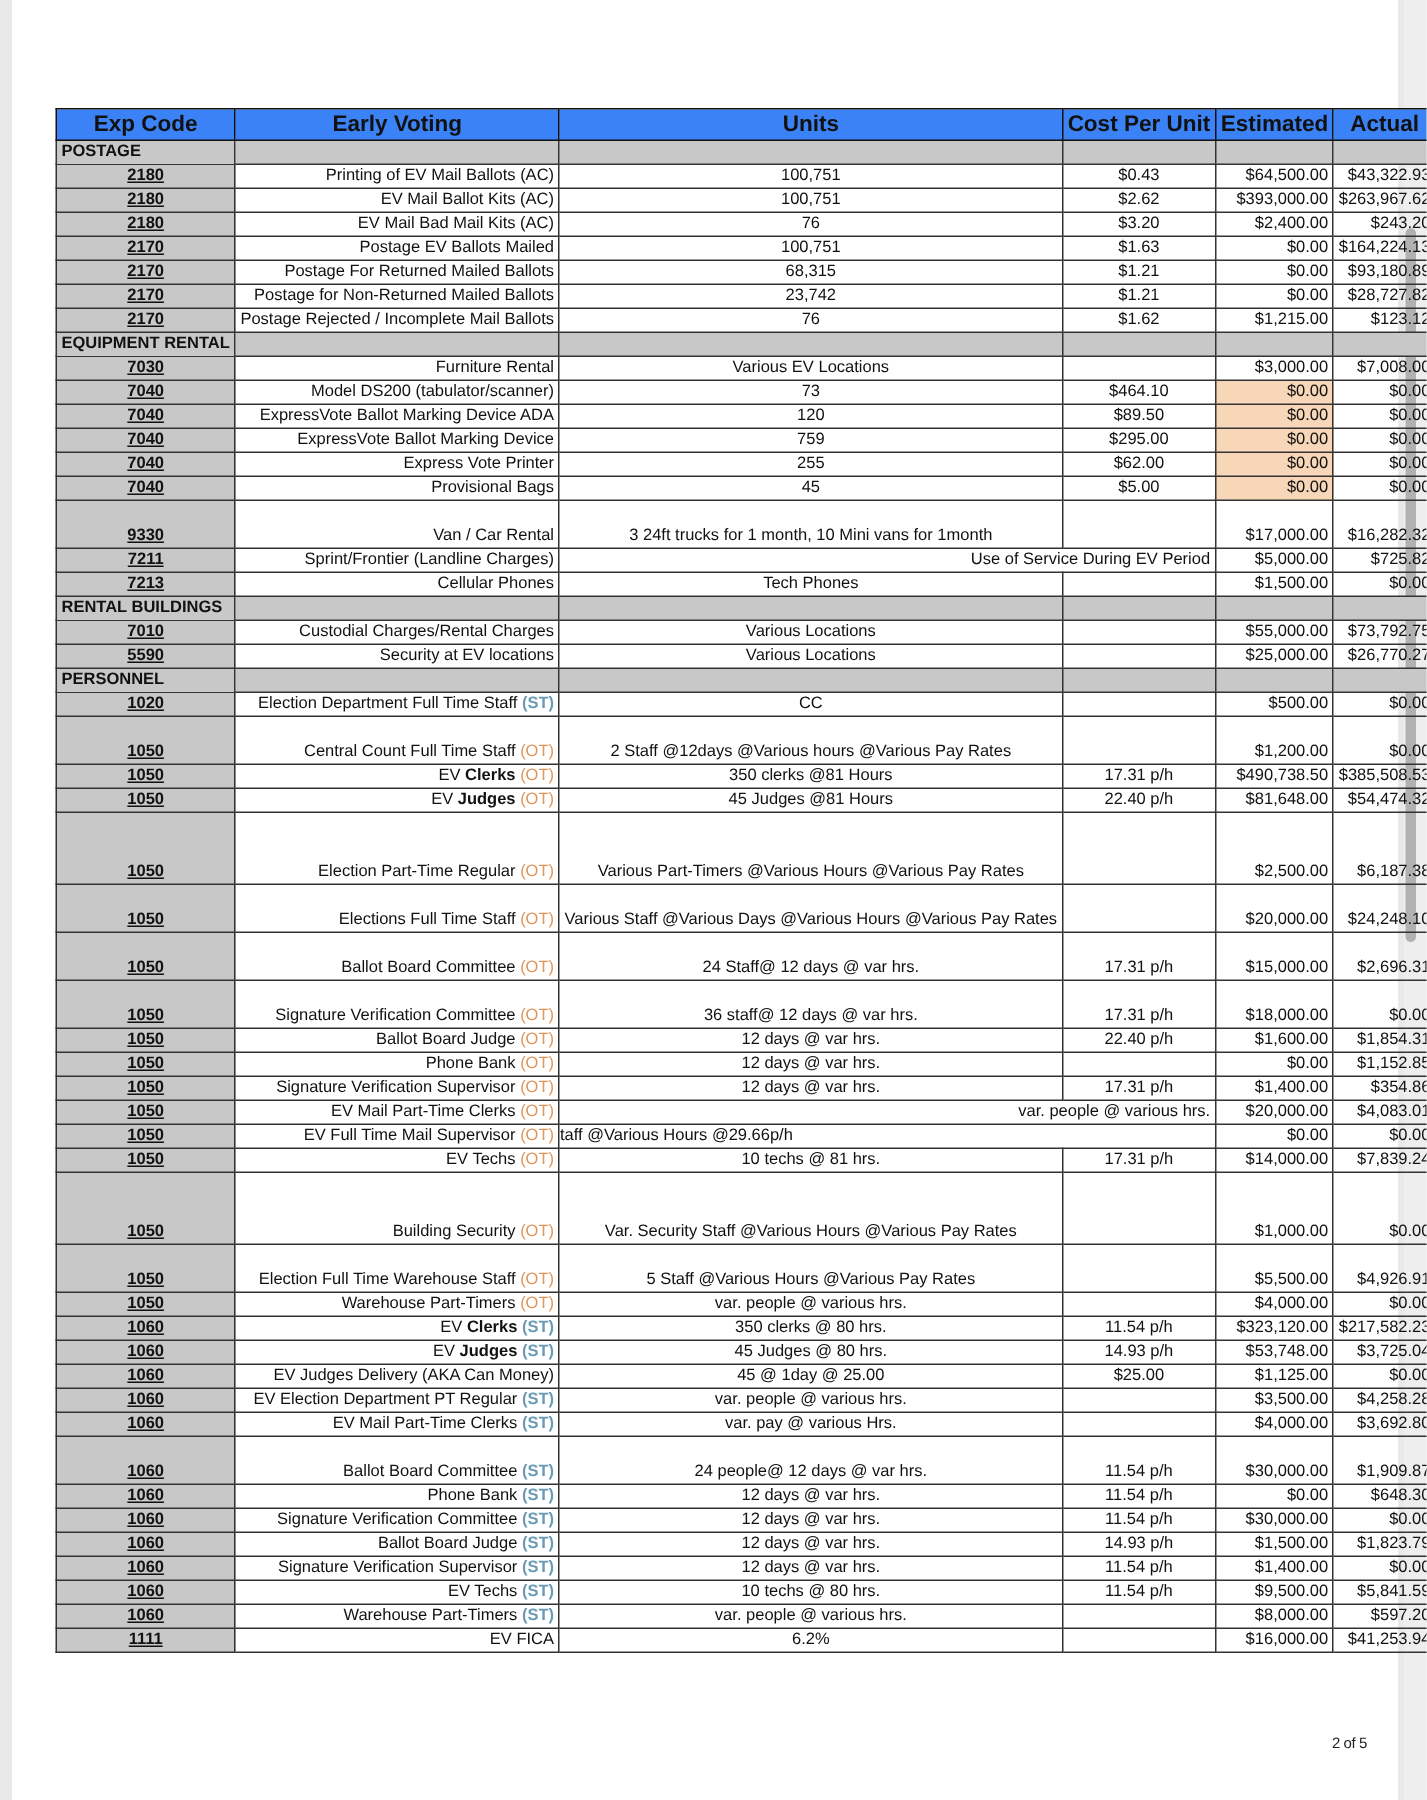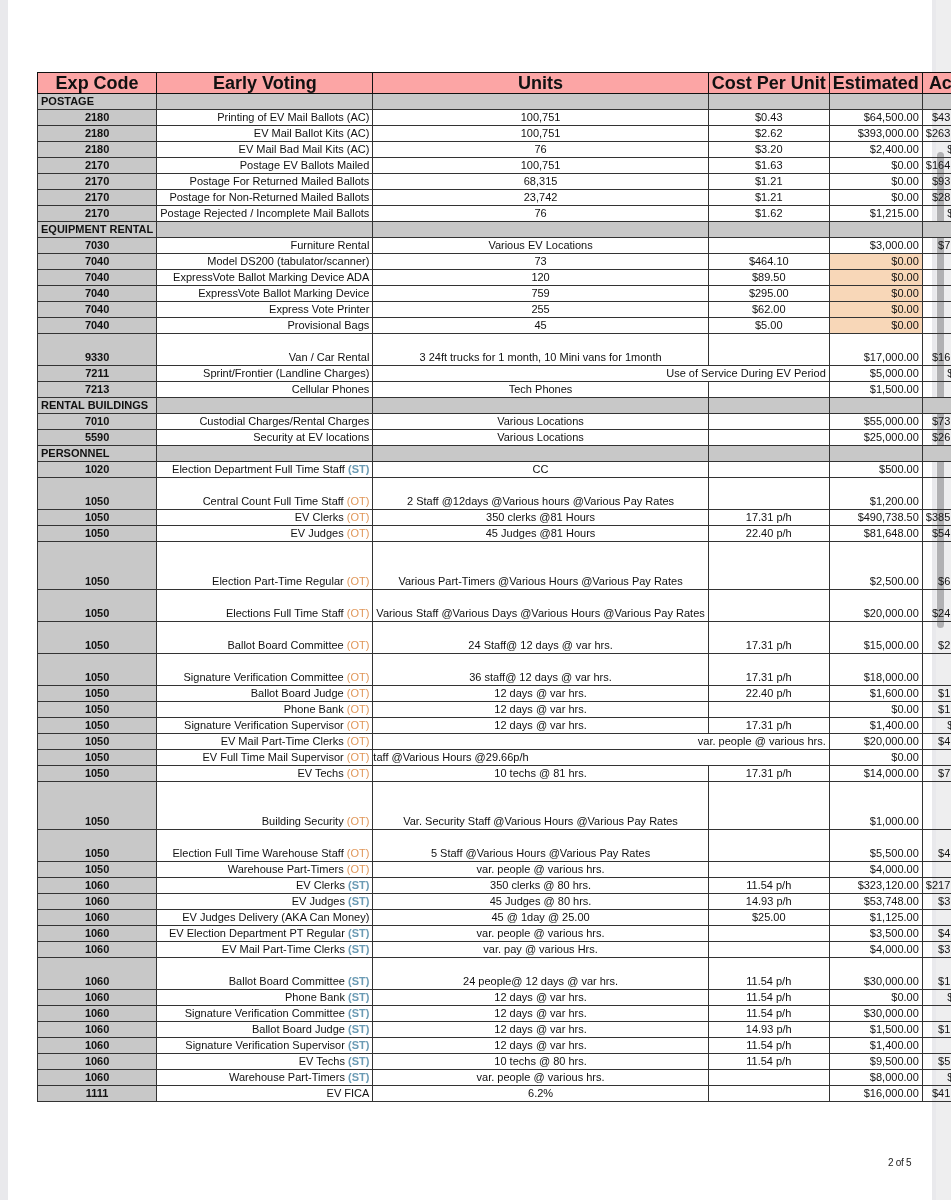--- a/index.html
+++ b/index.html
@@ -24,43 +24,43 @@
   }
   table.budget td, table.budget th {
     border:1px solid #333;
     padding:0 3px;
     line-height:15px;
     vertical-align:bottom;
     white-space:nowrap;
     overflow:visible;
   }
   table.budget th {
-    background:#fca5a5;
-    font-size:18px; font-weight:bold;
+    background:#3b82f6;
+    font-size:15px; font-weight:bold;
     height:20px; line-height:20px;
     border:1.5px solid #111;
     vertical-align:middle;
   }
   col.c-code { width:86px; }
   col.c-desc { width:244px; }
   col.c-units { width:152px; }
   col.c-cpu { width:130px; }
   col.c-est { width:112px; }
   col.c-act { width:132px; }
 
-  td.code { background:#c8c8c8; text-align:center; font-weight:bold; }
+  td.code { background:#c8c8c8; text-align:center; font-weight:bold;text-decoration:underline; }
   tr.section td { background:#c8c8c8; font-weight:bold; height:15px; }
   td.units { text-align:center; white-space:normal; }
   td.cpu { text-align:center; }
   td.money { text-align:right; }
   td.hl { background:#f8d7b8; }
   td.desc { text-align:right; }
   .tag-ot { color:#e0975a; }
   .tag-st { color:#6b9bb4;font-weight:bold; }
-  .b { font-weight:normal; }
+  .b { font-weight:bold; }
   td.span2 { text-align:right; white-space:nowrap; }
   td.clip { overflow:hidden; text-align:left; }
 
   .footer-left { position:absolute; left:35px; top:1211px; font-size:10px; color:#222; letter-spacing:-0.3px; }
   .footer-right { position:absolute; left:888px; top:1157px; font-size:10px; color:#222; letter-spacing:-0.3px; }
 </style>
 </head>
 <body>
 
 <div class="page"></div>

